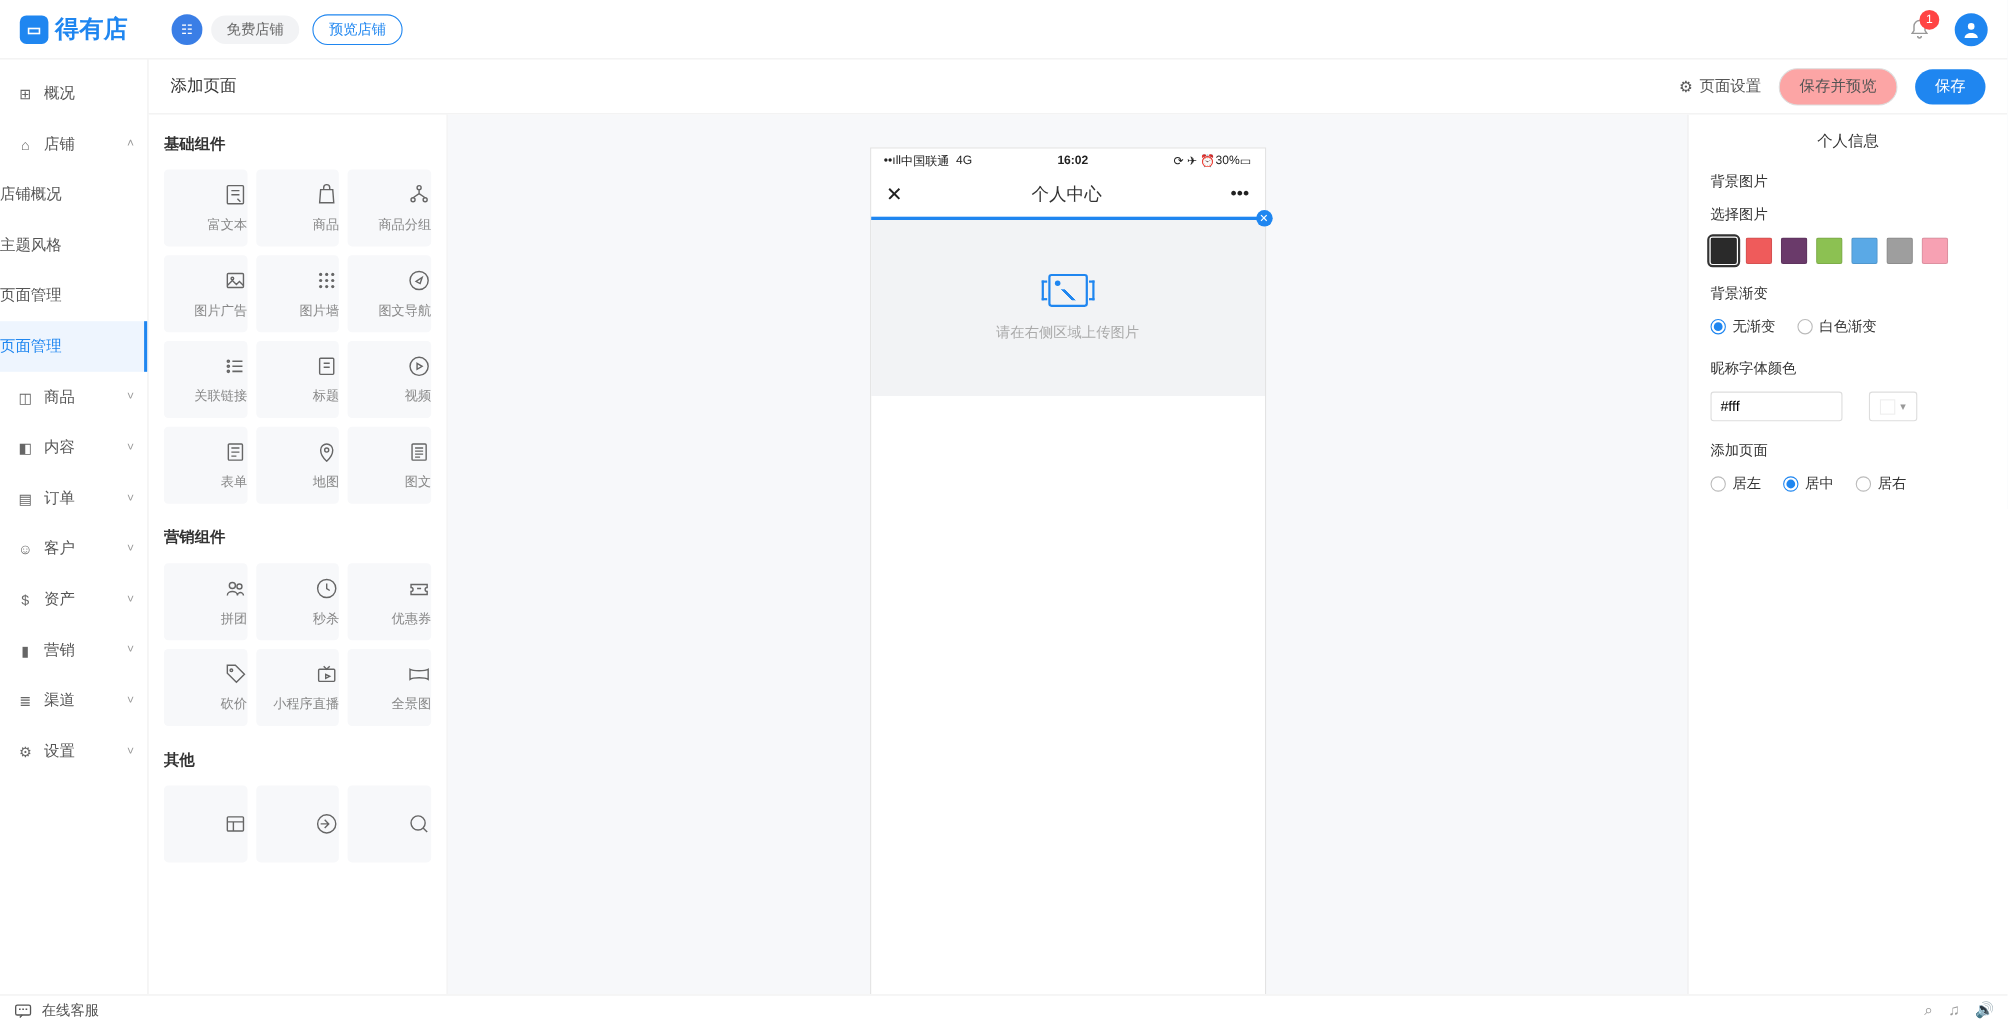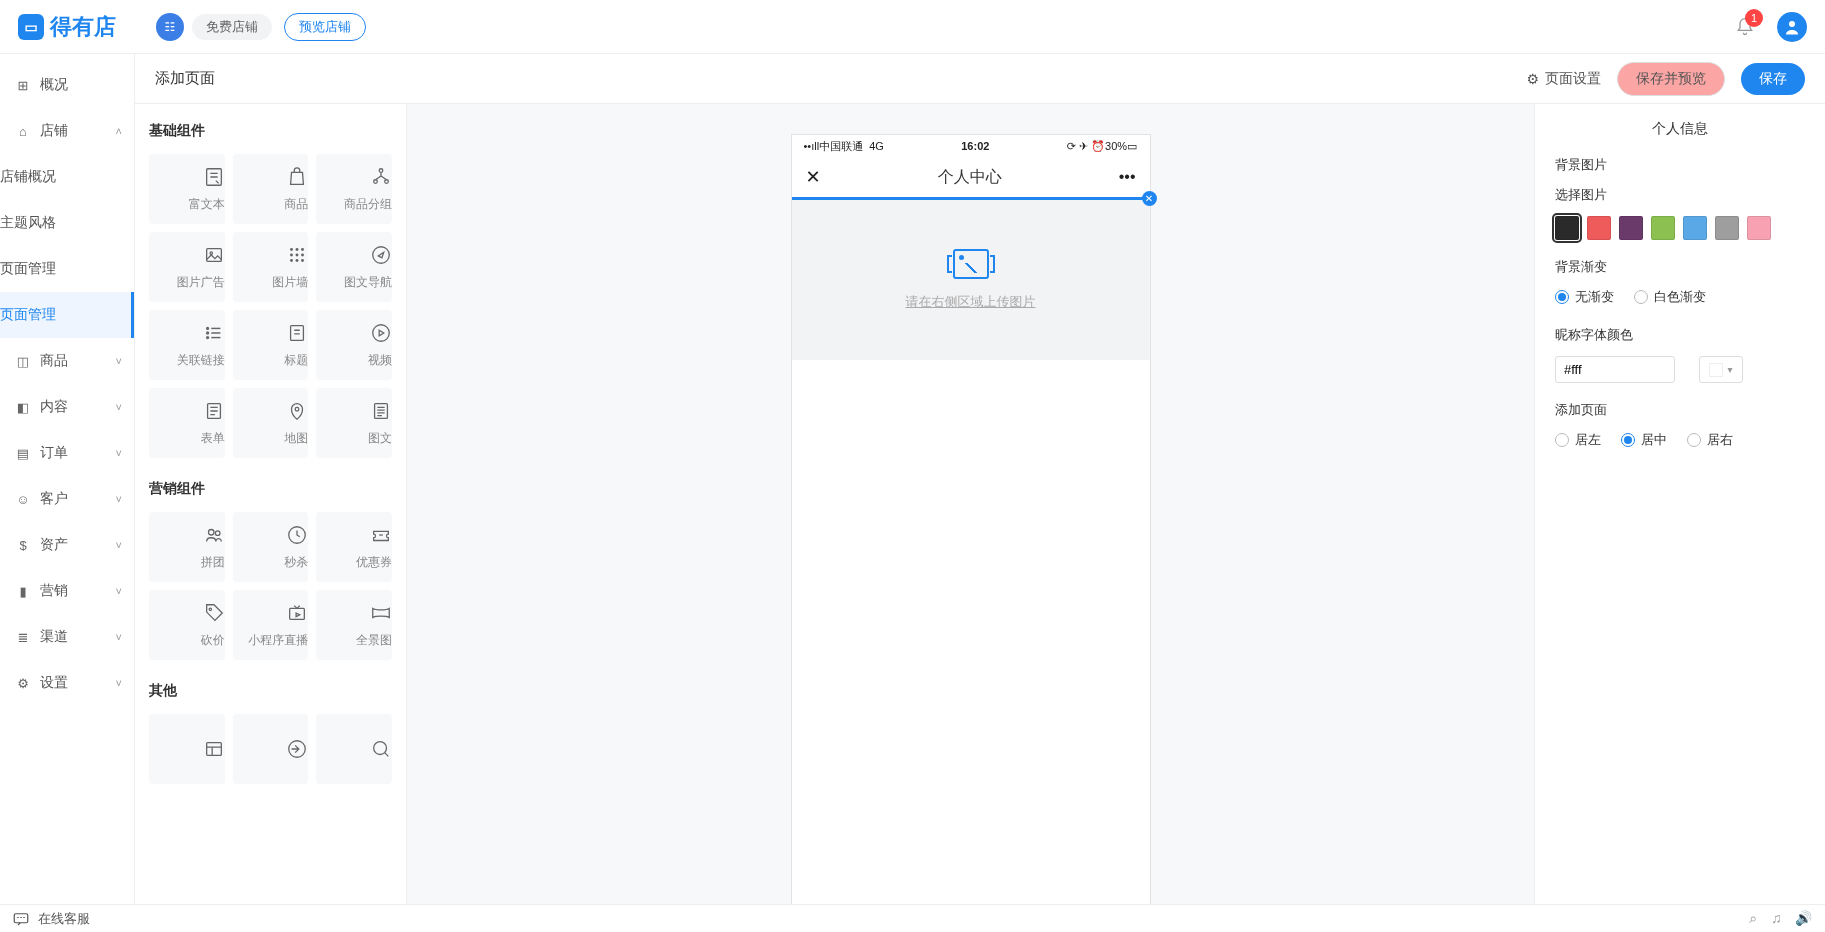--- a/index.html
+++ b/index.html
@@ -43,21 +43,21 @@
 
 .canvas-area { flex:1; background:#f7f8fa; display:flex; justify-content:center; padding-top:30px; overflow:auto; border-right:1px solid #eee; }
 .phone { width:360px; background:#fff; border:1px solid #e3e3e3; display:flex; flex-direction:column; }
 .status-bar { height:22px; display:flex; align-items:center; padding:0 12px; font-size:11px; color:#222; }
 .status-bar .center { flex:1; text-align:center; font-weight:600; }
 .nav-bar { height:40px; display:flex; align-items:center; padding:0 14px; font-size:16px; }
 .nav-bar .nb-title { flex:1; text-align:center; font-weight:500; }
 .drop-zone { position:relative; }
 .drop-line { height:3px; background:#1f86f0; }
 .drop-handle { position:absolute; right:-7px; top:-6px; width:15px; height:15px; border-radius:50%; background:#1f86f0; color:#fff; font-size:10px; display:flex; align-items:center; justify-content:center; }
-.upload-area { background:#f2f3f5; height:160px; display:flex; flex-direction:column; align-items:center; justify-content:center; gap:14px; color:#aaa; font-size:13px;text-decoration:underline; }
+.upload-area { background:#f2f3f5; height:160px; display:flex; flex-direction:column; align-items:center; justify-content:center; gap:14px; color:#aaa; font-size:13px; }
 .img-ph { width:36px; height:30px; border:2px solid #1f86f0; border-radius:3px; position:relative; }
 .img-ph::before { content:''; position:absolute; left:4px; top:4px; width:5px; height:5px; border-radius:50%; background:#1f86f0; }
 .img-ph::after { content:''; position:absolute; left:4px; right:4px; bottom:4px; height:10px; background:linear-gradient(45deg,transparent 45%,#1f86f0 45%,#1f86f0 55%,transparent 55%); }
 .img-ph-bracket { position:relative; padding:0 6px; }
 .img-ph-bracket::before,.img-ph-bracket::after { content:''; position:absolute; top:6px; bottom:6px; width:3px; border-top:2px solid #1f86f0; border-bottom:2px solid #1f86f0; }
 .img-ph-bracket::before { left:0; border-left:2px solid #1f86f0; }
 .img-ph-bracket::after { right:0; border-right:2px solid #1f86f0; }
 
 .props-panel { width:290px; padding:16px 20px; overflow-y:auto; font-size:13px; }
 .props-title { text-align:center; font-size:14px; margin-bottom:18px; }

